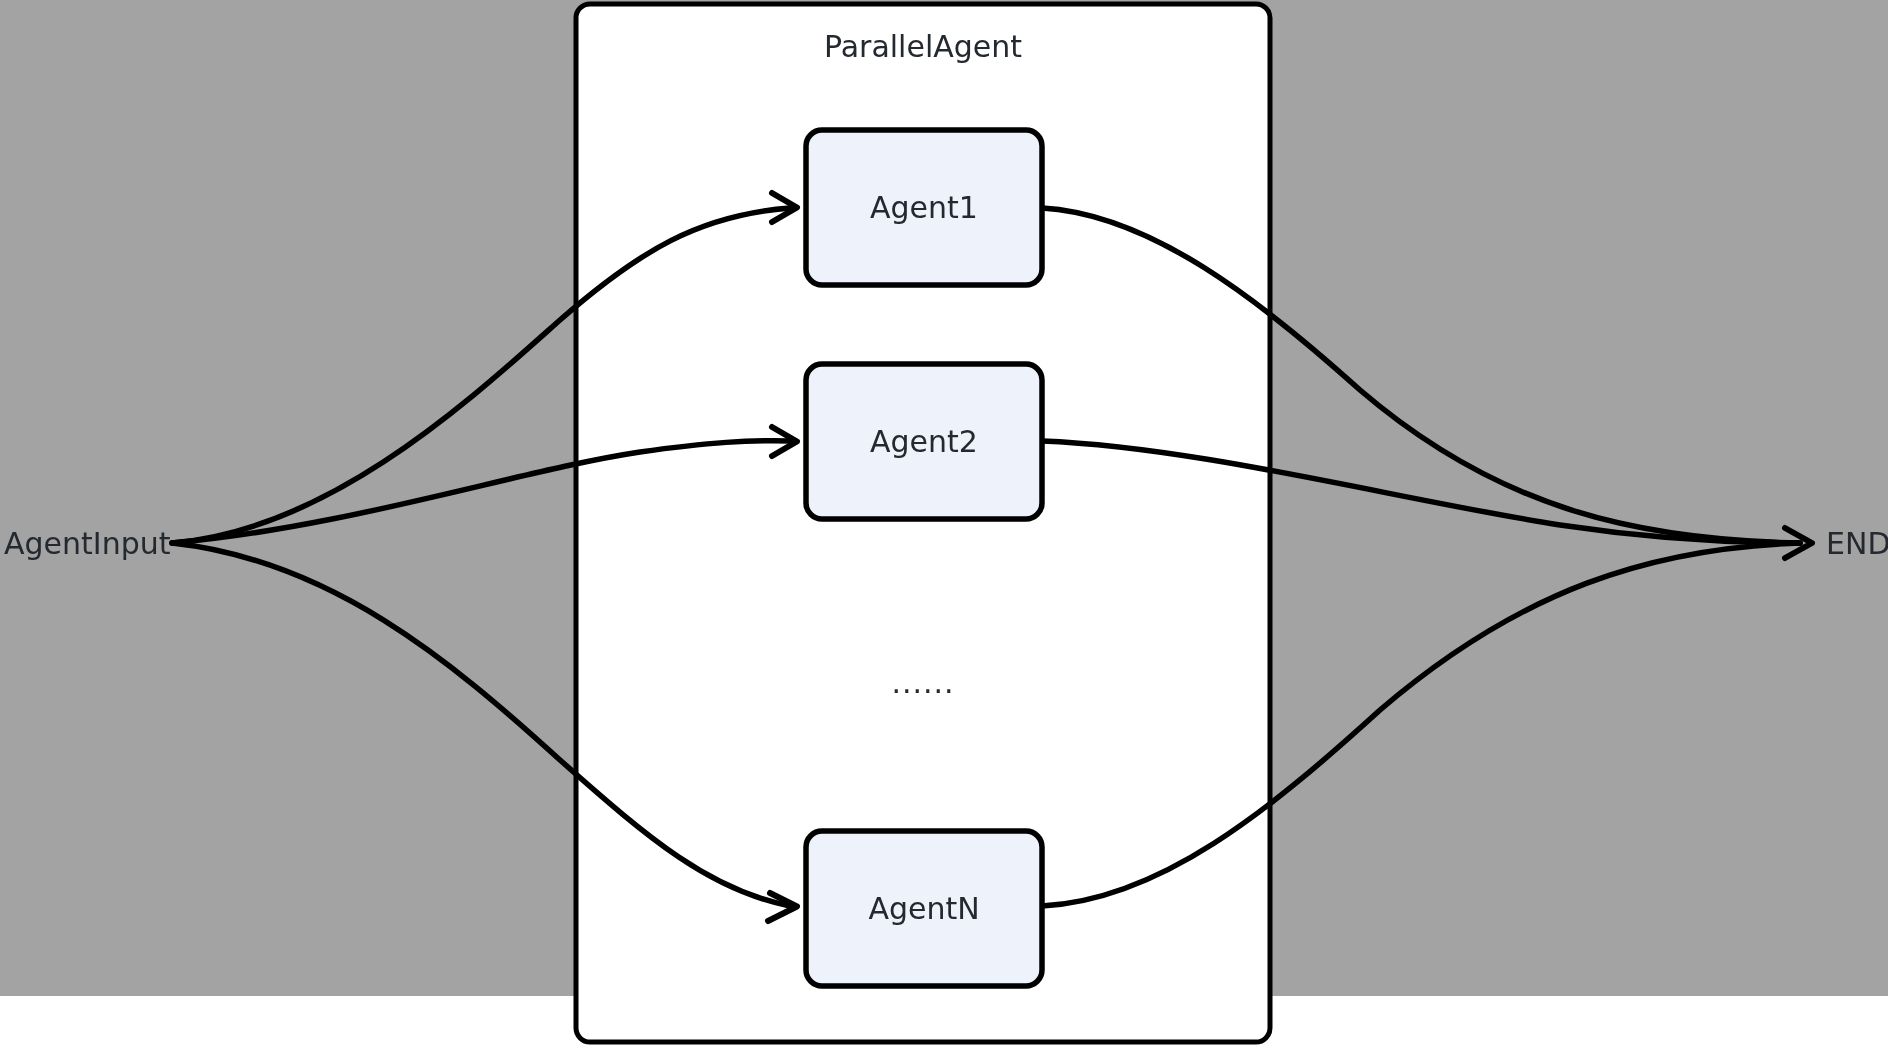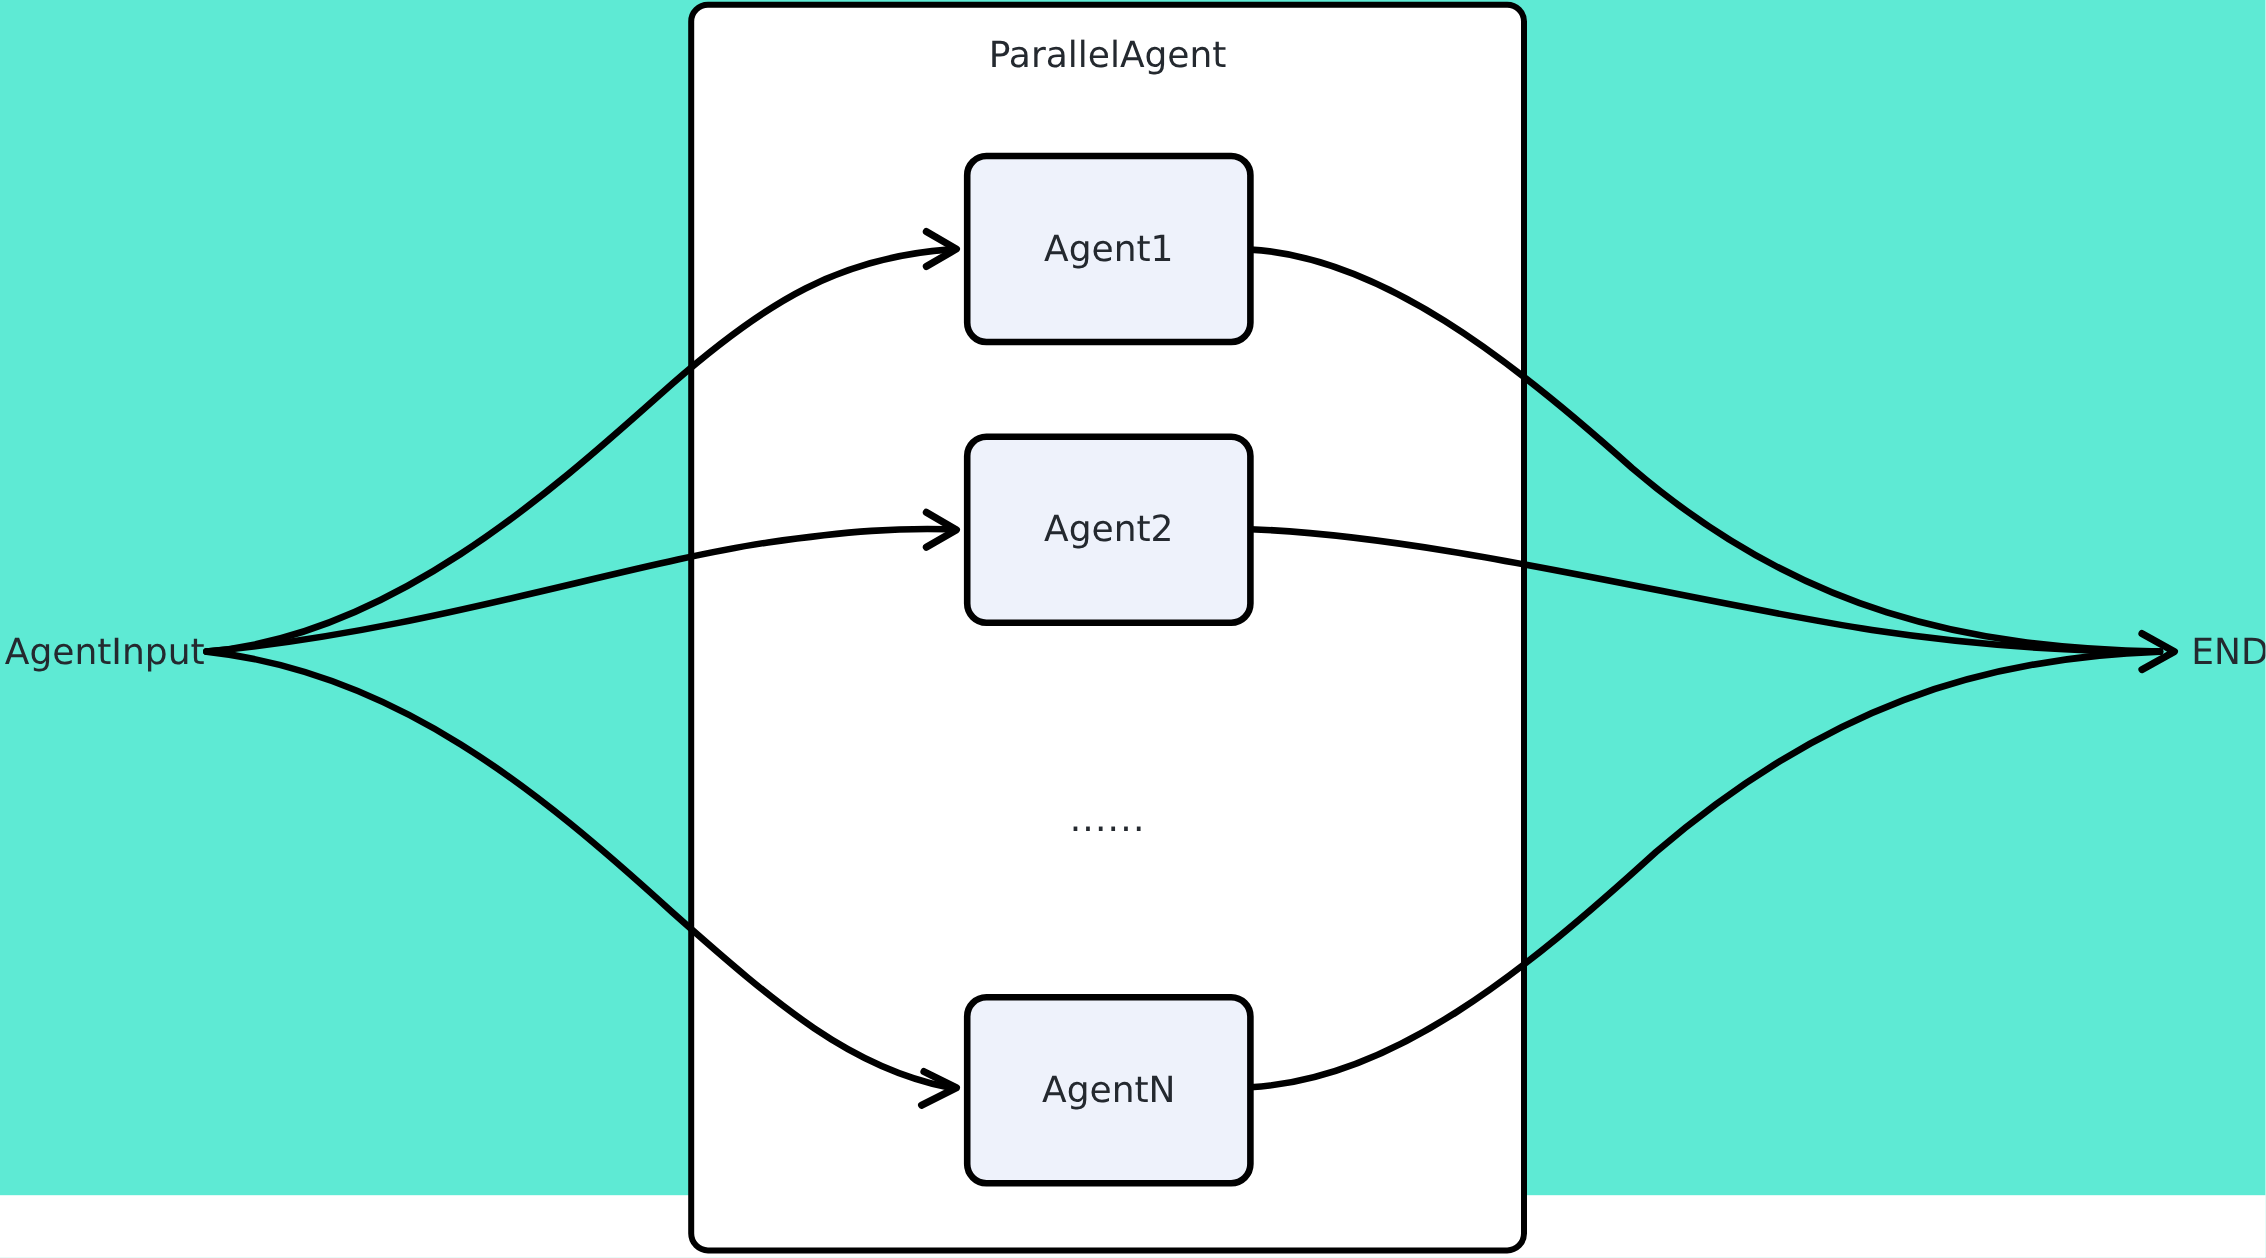--- a/index.html
+++ b/index.html
@@ -11,21 +11,21 @@
   body {
     width: 1888px;
     height: 1048px;
     overflow: hidden;
     font-family: "DejaVu Sans", "Liberation Sans", sans-serif;
   }
   #diagram-root {
     position: relative;
     width: 1888px;
     height: 996px;
-    background: #5eead4;
+    background: #a3a3a3;
     text-align: right;
   }
   svg#diagram-svg {
     position: absolute;
     top: 0;
     left: 0;
     width: 1888px;
     height: 1048px;
     display: block;
   }

